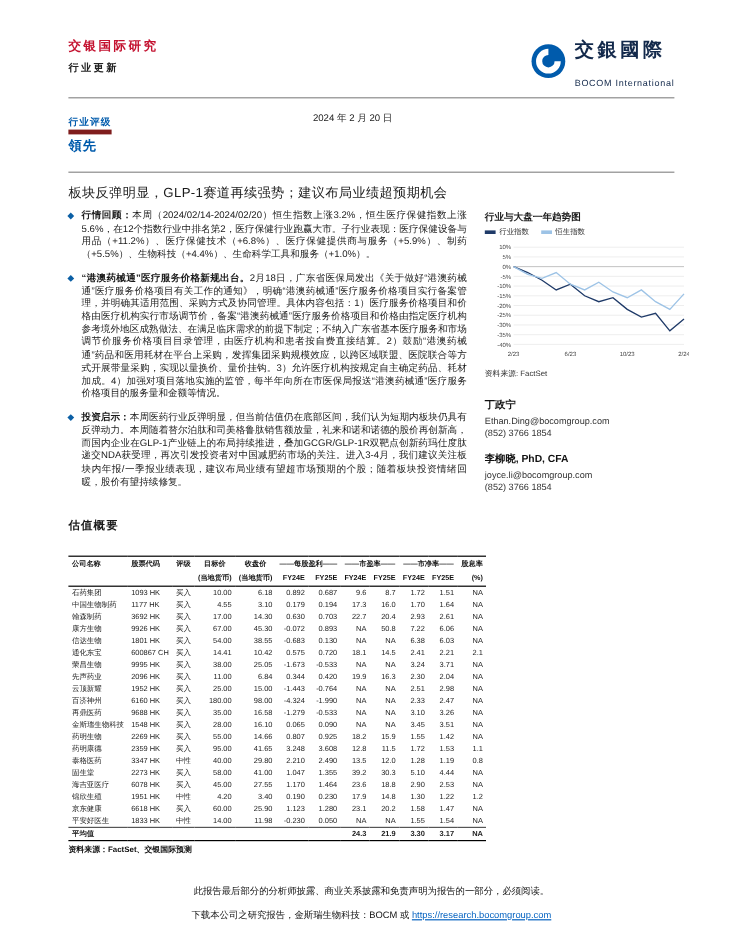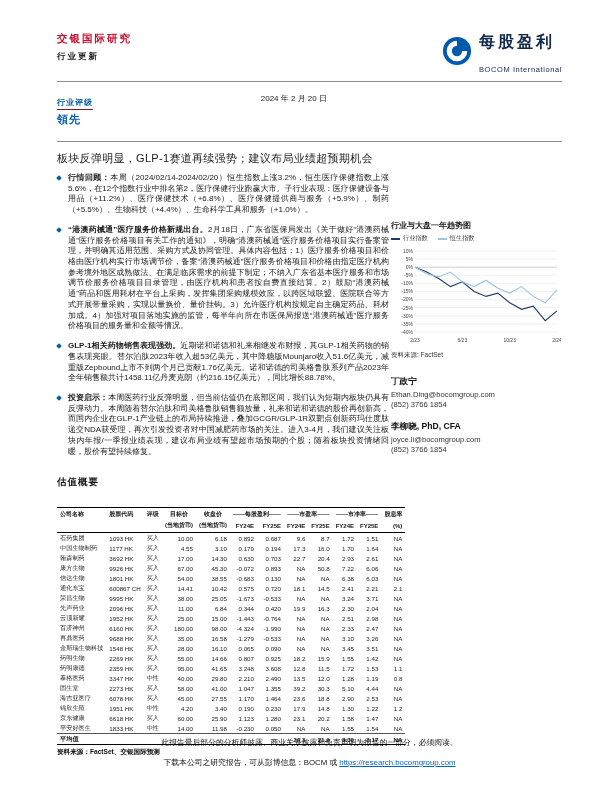--- a/index.html
+++ b/index.html
@@ -13,28 +13,28 @@
   .doc-type{font-size:8.5px;font-weight:bold;letter-spacing:2px;margin-top:5px;color:#222;}
   .logo{display:flex;align-items:center;gap:7px;}
   .logo-text .cn{font-size:16px;font-weight:bold;color:#13294b;letter-spacing:3px;}
   .logo-text .en{font-size:7.5px;color:#13294b;letter-spacing:0.6px;margin-top:12px;}
   .rule{border:none;border-top:1px solid #8c8c8c;margin:7px 0 0 0;}
 
   
   .title-row{display:flex;align-items:flex-start;padding:9px 0 7px 0;}
   .report-title{color:#c41230;font-size:17px;font-weight:bold;letter-spacing:3px;flex:1;}
   .rating-block{width:160px;}
-  .rating-label{color:#005bac;font-size:8px;font-weight:bold;border-bottom:1px solid #7f1d1d;display:inline-block;padding-bottom:1px;letter-spacing:1px;}
+  .rating-label{color:#005bac;font-size:8px;font-weight:bold;border-bottom:4px solid #7f1d1d;display:inline-block;padding-bottom:1px;letter-spacing:1px;}
   .rating-value{color:#005bac;font-size:11px;font-weight:bold;margin-top:2px;letter-spacing:1px;}
   .date{width:110px;text-align:right;font-size:8px;color:#222;padding-top:2px;}
 
   .headline{font-size:11px;font-weight:normal;padding:9px 0 7px 0;letter-spacing:0.3px;}
 
   
-  .content{display:flex;gap:2px;align-items:flex-end;}
+  .content{display:flex;gap:15px;}
   .main-col{width:332px;}
   .bullet{display:flex;gap:7px;margin-bottom:9px;font-size:8px;line-height:1.34;text-align:justify;}
   .diamond{flex:0 0 auto;width:4px;height:4px;background:#0b5fa5;transform:rotate(45deg);margin-top:3px;}
   .btext b{font-weight:bold;}
 
   .sidebar{flex:1;min-width:0;}
   .chart-title{font-size:8px;font-weight:bold;margin-bottom:3px;}
   .legend{display:flex;gap:10px;font-size:6.2px;color:#333;align-items:center;margin-bottom:2px;}
   .legend-item{display:flex;align-items:center;gap:3px;}
   .sw{width:9px;height:2.5px;display:inline-block;}
@@ -73,21 +73,21 @@
       <div class="doc-type">行业更新</div>
     </div>
     <div class="logo">
       <span>
         <svg viewBox="0 0 32 32" width="30" height="30" aria-hidden="true">
           <circle cx="16" cy="16" r="15" fill="#005bac"></circle>
           <path d="M16 5 a11 11 0 1 0 11 11 h-5.5 a5.5 5.5 0 1 1 -5.5 -5.5 z" fill="#ffffff"></path>
         </svg>
       </span>
       <div class="logo-text">
-        <div class="cn">每股盈利</div>
+        <div class="cn">交銀國際</div>
         <div class="en">BOCOM International</div>
       </div>
     </div>
   </div>
   <hr class="rule">
 
   <div class="title-row">
     <div class="rating-block">
       <span class="rating-label">行业评级</span>
       <div class="rating-value">領先</div>
@@ -100,24 +100,20 @@
 
   <div class="content">
     <div class="main-col">
         <div class="bullet">
           <span class="diamond"></span>
           <span class="btext"><b>行情回顾：</b>本周（2024/02/14-2024/02/20）恒生指数上涨3.2%，恒生医疗保健指数上涨5.6%，在12个指数行业中排名第2，医疗保健行业跑赢大市。子行业表现：医疗保健设备与用品（+11.2%）、医疗保健技术（+6.8%）、医疗保健提供商与服务（+5.9%）、制药（+5.5%）、生物科技（+4.4%）、生命科学工具和服务（+1.0%）。</span>
         </div>
         <div class="bullet">
           <span class="diamond"></span>
           <span class="btext"><b>“港澳药械通”医疗服务价格新规出台。</b>2月18日，广东省医保局发出《关于做好“港澳药械通”医疗服务价格项目有关工作的通知》，明确“港澳药械通”医疗服务价格项目实行备案管理，并明确其适用范围、采购方式及协同管理。具体内容包括：1）医疗服务价格项目和价格由医疗机构实行市场调节价，备案“港澳药械通”医疗服务价格项目和价格由指定医疗机构参考境外地区成熟做法、在满足临床需求的前提下制定；不纳入广东省基本医疗服务和市场调节价服务价格项目目录管理，由医疗机构和患者按自费直接结算。2）鼓励“港澳药械通”药品和医用耗材在平台上采购，发挥集团采购规模效应，以跨区域联盟、医院联合等方式开展带量采购，实现以量换价、量价挂钩。3）允许医疗机构按规定自主确定药品、耗材加成。4）加强对项目落地实施的监管，每半年向所在市医保局报送“港澳药械通”医疗服务价格项目的服务量和金额等情况。</span>
-        </div>
-        <div class="bullet">
-          <span class="diamond"></span>
-          <span class="btext"><b>GLP-1相关药物销售表现强劲。</b>近期诺和诺德和礼来相继发布财报，其GLP-1相关药物的销售表现亮眼。替尔泊肽2023年收入超53亿美元，其中降糖版Mounjaro收入51.6亿美元，减重版Zepbound上市不到两个月已贡献1.76亿美元。诺和诺德的司美格鲁肽系列产品2023年全年销售额共计1458.11亿丹麦克朗（约216.15亿美元），同比增长88.78%。</span>
         </div>
         <div class="bullet">
           <span class="diamond"></span>
           <span class="btext"><b>投资启示：</b>本周医药行业反弹明显，但当前估值仍在底部区间，我们认为短期内板块仍具有反弹动力。本周随着替尔泊肽和司美格鲁肽销售额放量，礼来和诺和诺德的股价再创新高，而国内企业在GLP-1产业链上的布局持续推进，叠加GCGR/GLP-1R双靶点创新药玛仕度肽递交NDA获受理，再次引发投资者对中国减肥药市场的关注。进入3-4月，我们建议关注板块内年报/一季报业绩表现，建议布局业绩有望超市场预期的个股；随着板块投资情绪回暖，股价有望持续修复。</span>
         </div>
       </div>
 
     <div class="sidebar">
       <div class="chart-title">行业与大盘一年趋势图</div>
       <div class="legend">
@@ -494,17 +490,17 @@
           <td class="r">3.17</td>
           <td class="r">NA</td>
         </tr>
       </tbody>
   </table>
   <div class="table-source">资料来源：FactSet、交银国际预测</div>
 
   <div class="footer">
     <div class="footer-line1">此报告最后部分的分析师披露、商业关系披露和免责声明为报告的一部分，必须阅读。</div>
     <div class="footer-line2">
-      <span>下载本公司之研究报告，可从彭博信息：BOCM 或 </span><span class="footer-url">https://research.bocomgroup.com</span>
+      <span>下载本公司之研究报告，金斯瑞生物科技：BOCM 或 </span><span class="footer-url">https://research.bocomgroup.com</span>
     </div>
   </div>
 
 </div>
 
 </body></html>

